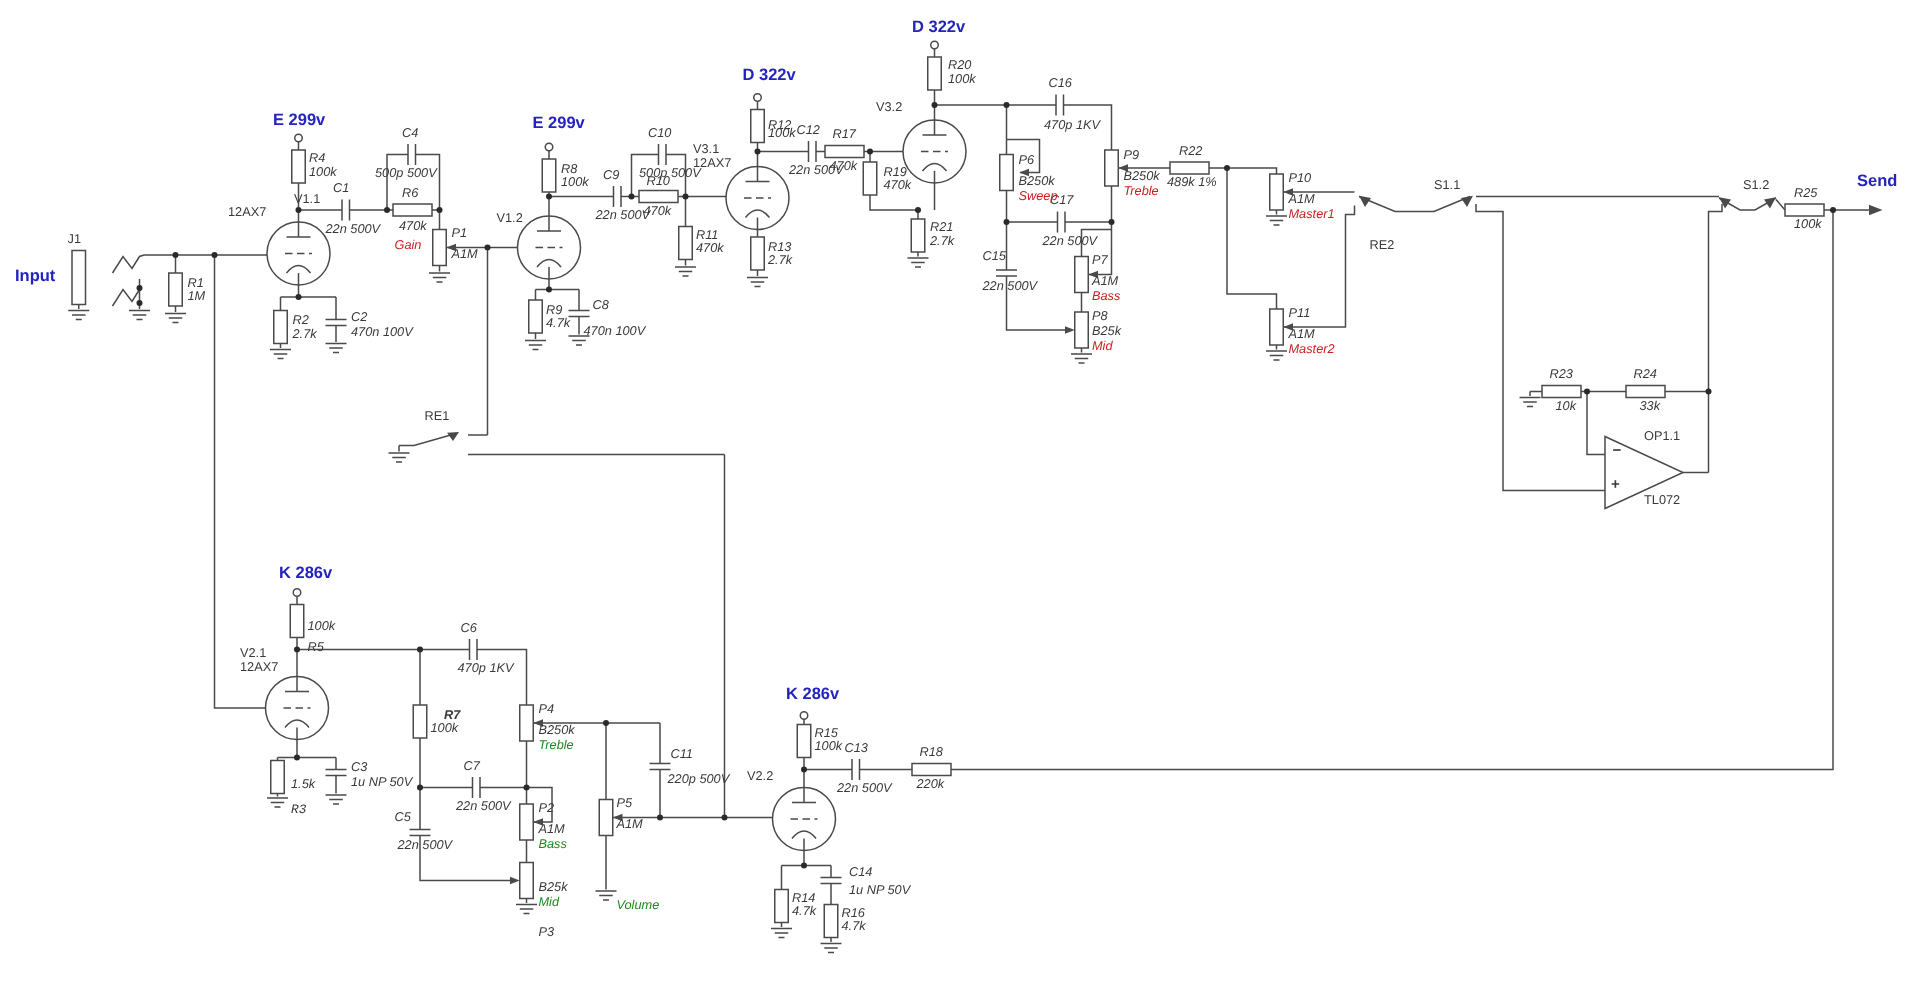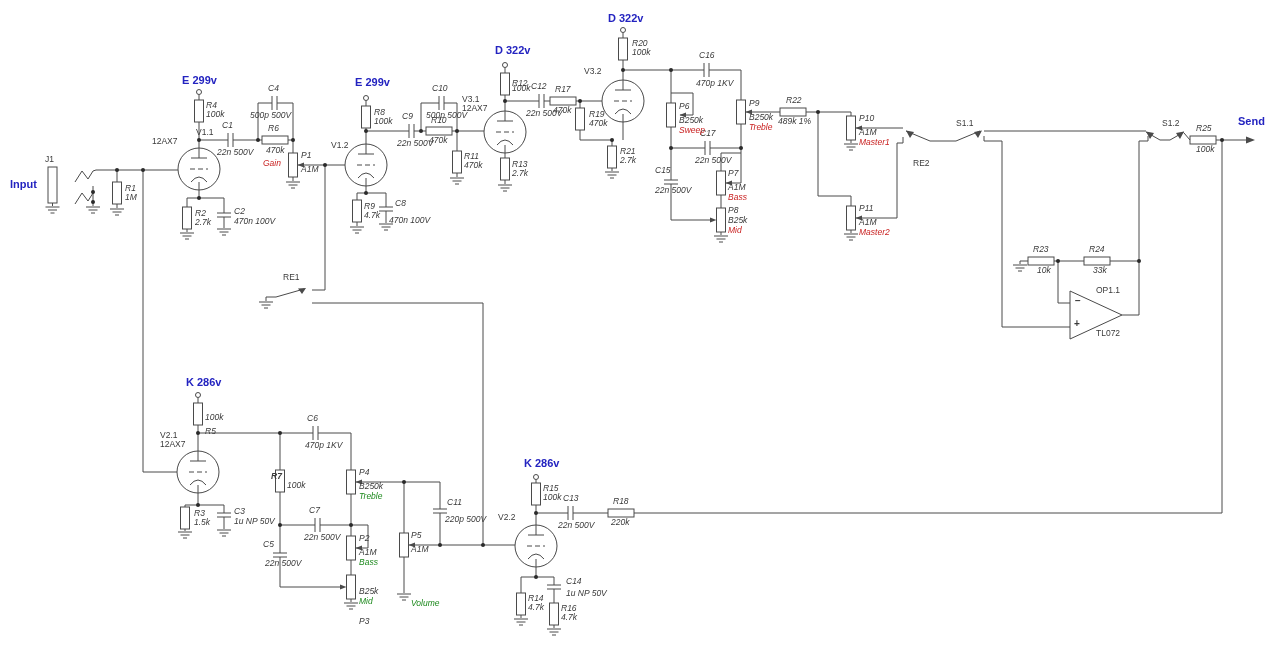--- a/index.html
+++ b/index.html
@@ -277,29 +277,29 @@
     <circle cx="536" cy="577" r="2"></circle>
         <circle cx="198" cy="505" r="2"></circle>
   </g>
 </svg>
 
 <div id="labels">
       <div class="lb cmp" style="left: 125px; top: 184px;">R1</div>
       <div class="lb cmp" style="left: 125px; top: 193px;">1M</div>
       <div class="lb cmp" style="left: 195px; top: 209px;">R2</div>
       <div class="lb cmp" style="left: 195px; top: 218px;">2.7k</div>
-      <div class="lb cmp" style="left: 194px; top: 509px;">R3</div>
+      <div class="lb cmp" style="left: 194px; top: 536px; font-family: Liberation Mono, monospace;">R3</div>
       <div class="lb cmp" style="left: 194px; top: 518px;">1.5k</div>
       <div class="lb cmp" style="left: 206px; top: 101px;">R4</div>
       <div class="lb cmp" style="left: 206px; top: 110px;">100k</div>
       <div class="lb cmp" style="left: 205px; top: 404px; margin-top: 23px;">R5</div>
       <div class="lb cmp" style="left: 205px; top: 413px;">100k</div>
       <div class="lb cmp" style="left: 268px; top: 124px;">R6</div>
       <div class="lb cmp" style="left: 266px; top: 146px;">470k</div>
-      <div class="lb cmp" style="left: 271px; top: 472px; font-weight: bold;">R7</div>
+      <div class="lb cmp" style="left: 296px; top: 472px; font-weight: bold;">R7</div>
       <div class="lb cmp" style="left: 287px; top: 481px;">100k</div>
       <div class="lb cmp" style="left: 374px; top: 108px;">R8</div>
       <div class="lb cmp" style="left: 374px; top: 117px;">100k</div>
       <div class="lb cmp" style="left: 364px; top: 202px;">R9</div>
       <div class="lb cmp" style="left: 364px; top: 211px;">4.7k</div>
       <div class="lb cmp" style="left: 431px; top: 116px;">R10</div>
       <div class="lb cmp" style="left: 429px; top: 136px;">470k</div>
       <div class="lb cmp" style="left: 464px; top: 152px;">R11</div>
       <div class="lb cmp" style="left: 464px; top: 161px;">470k</div>
       <div class="lb cmp" style="left: 512px; top: 79px;">R12</div>

